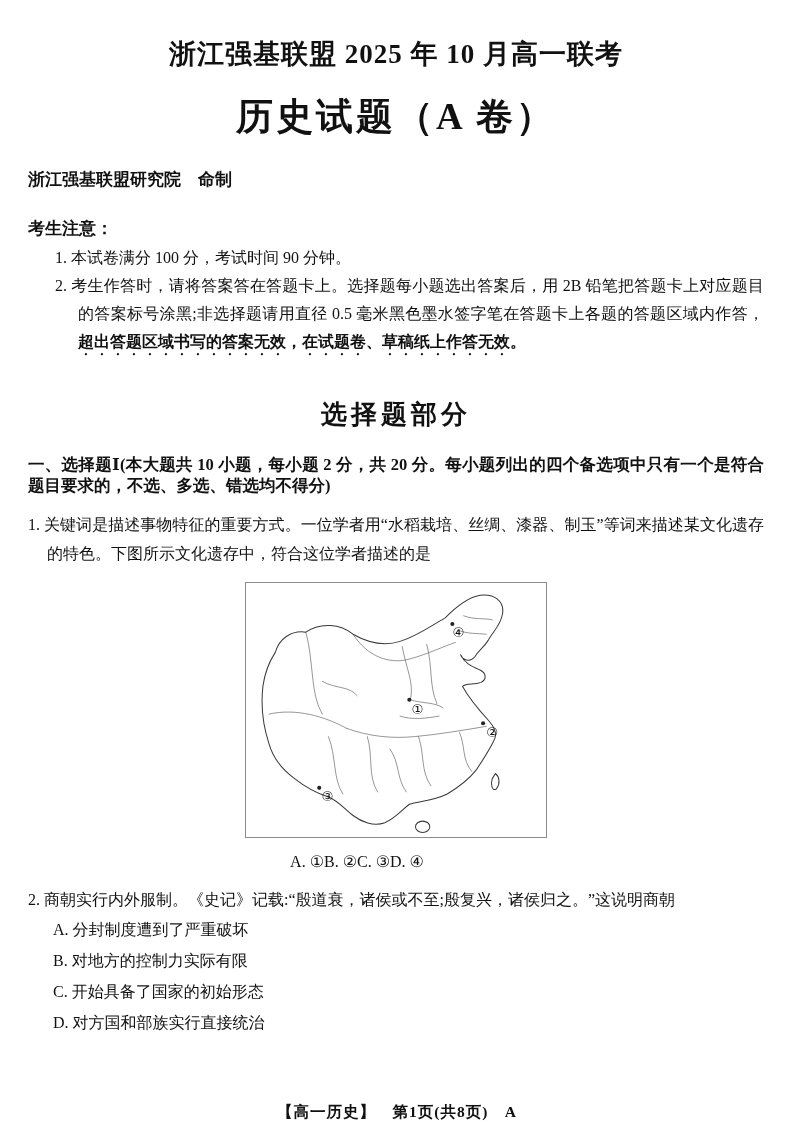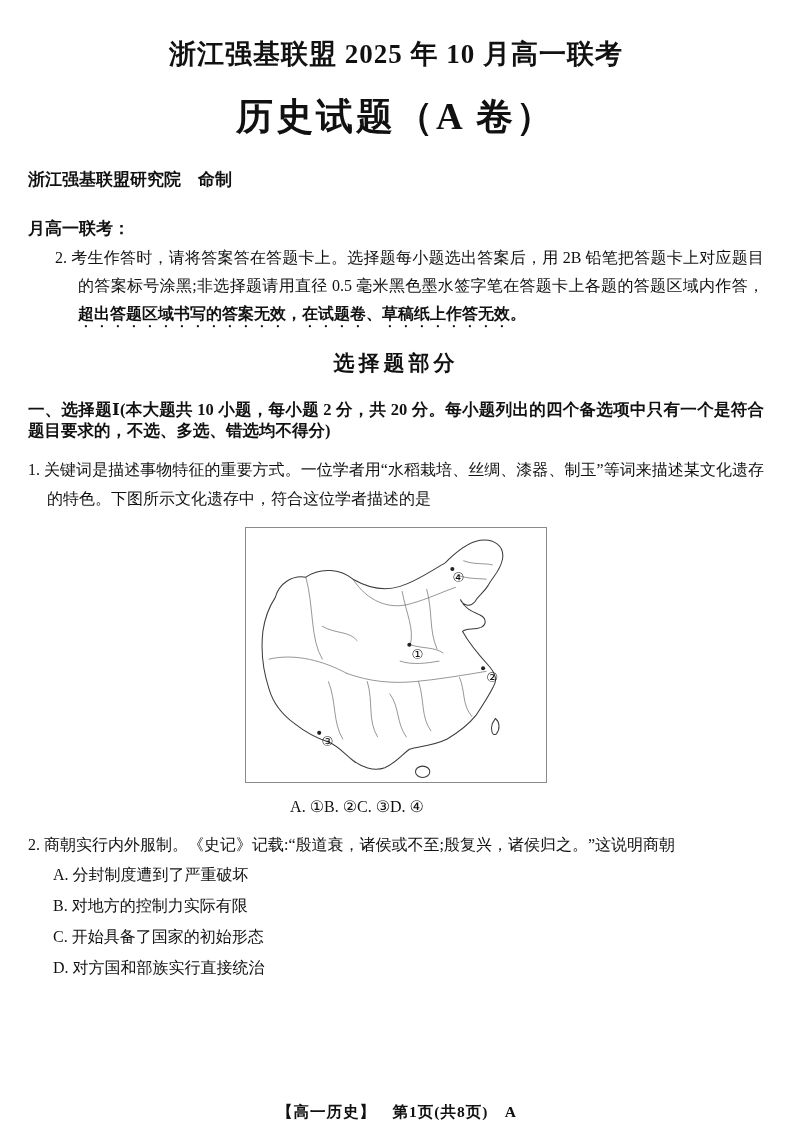--- a/index.html
+++ b/index.html
@@ -25,21 +25,21 @@
   .notice-list{margin:4px 0 0 27px;font-size:16px;line-height:28px;text-align:justify;}
   .notice-item{padding-left:23px;text-indent:-23px;}
   .emphasis-dots{
     font-weight:bold;
     -webkit-text-emphasis:filled dot;
     -webkit-text-emphasis-position:under right;
     text-emphasis:filled dot;
     text-emphasis-position:under right;
   }
   .section-title{
-    text-align:center;font-size:21px;font-weight:bold;margin-top:18px;
+    text-align:center;font-size:26px;font-weight:bold;margin-top:38px;
     letter-spacing:4px;
   }
   .instructions{
     font-size:16.5px;font-weight:bold;line-height:21px;margin-top:22px;
     text-align:justify;
   }
   .question{
     font-size:16px;line-height:29px;margin-top:14px;text-align:justify;
     padding-left:19px;text-indent:-19px;
   }
@@ -64,22 +64,23 @@
 </head>
 <body>
 
 <div class="page">
 
   <h1 class="exam-title">浙江强基联盟 2025 年 10 月高一联考</h1>
   <div class="exam-subtitle">历史试题（A 卷）</div>
   <div class="exam-author">浙江强基联盟研究院　命制</div>
 
   <div class="notice">
-    <div class="notice-heading">月高一联考：</div>
+    <div class="notice-heading">考生注意：</div>
     <div class="notice-list">
+      <div class="notice-item">1. 本试卷满分 100 分，考试时间 90 分钟。</div>
       <div class="notice-item"><span>2. 考生作答时，请将答案答在答题卡上。选择题每小题选出答案后，用 2B 铅笔把答题卡上对应题目的答案标号涂黑;非选择题请用直径 0.5 毫米黑色墨水签字笔在答题卡上各题的答题区域内作答，</span><span class="emphasis-dots">超出答题区域书写的答案无效，在试题卷、草稿纸上作答无效。</span></div>
     </div>
   </div>
 
   <div class="section-title">选择题部分</div>
 
   <div class="instructions">一、选择题Ⅰ(本大题共 10 小题，每小题 2 分，共 20 分。每小题列出的四个备选项中只有一个是符合题目要求的，不选、多选、错选均不得分)</div>
 
   <div class="question">1. 关键词是描述事物特征的重要方式。一位学者用“水稻栽培、丝绸、漆器、制玉”等词来描述某文化遗存的特色。下图所示文化遗存中，符合这位学者描述的是</div>
 

